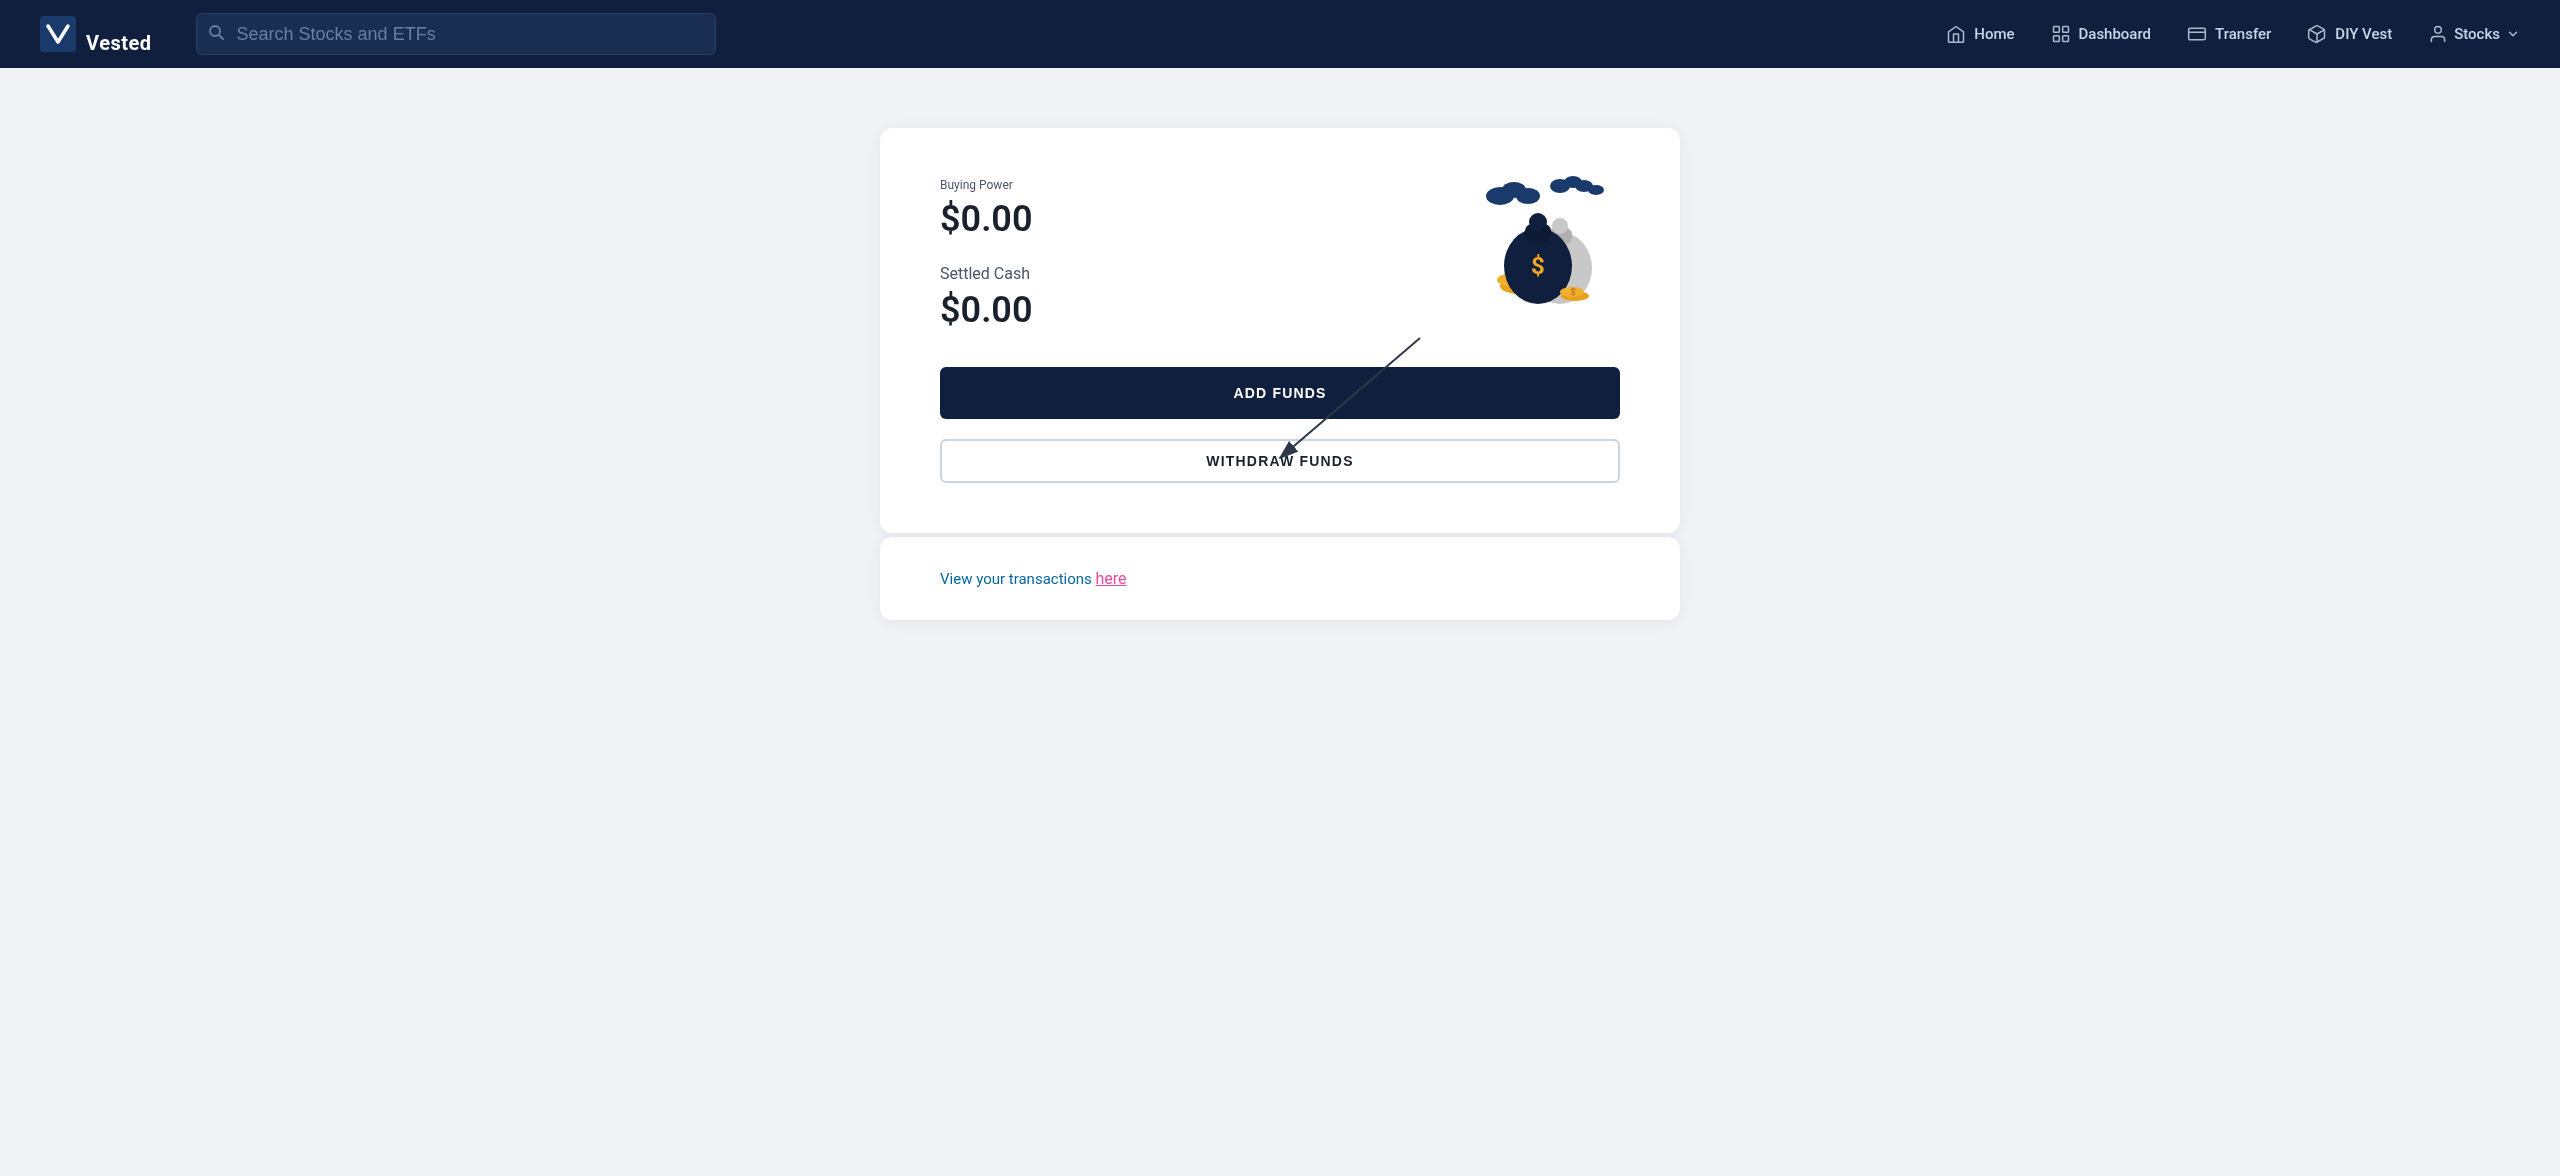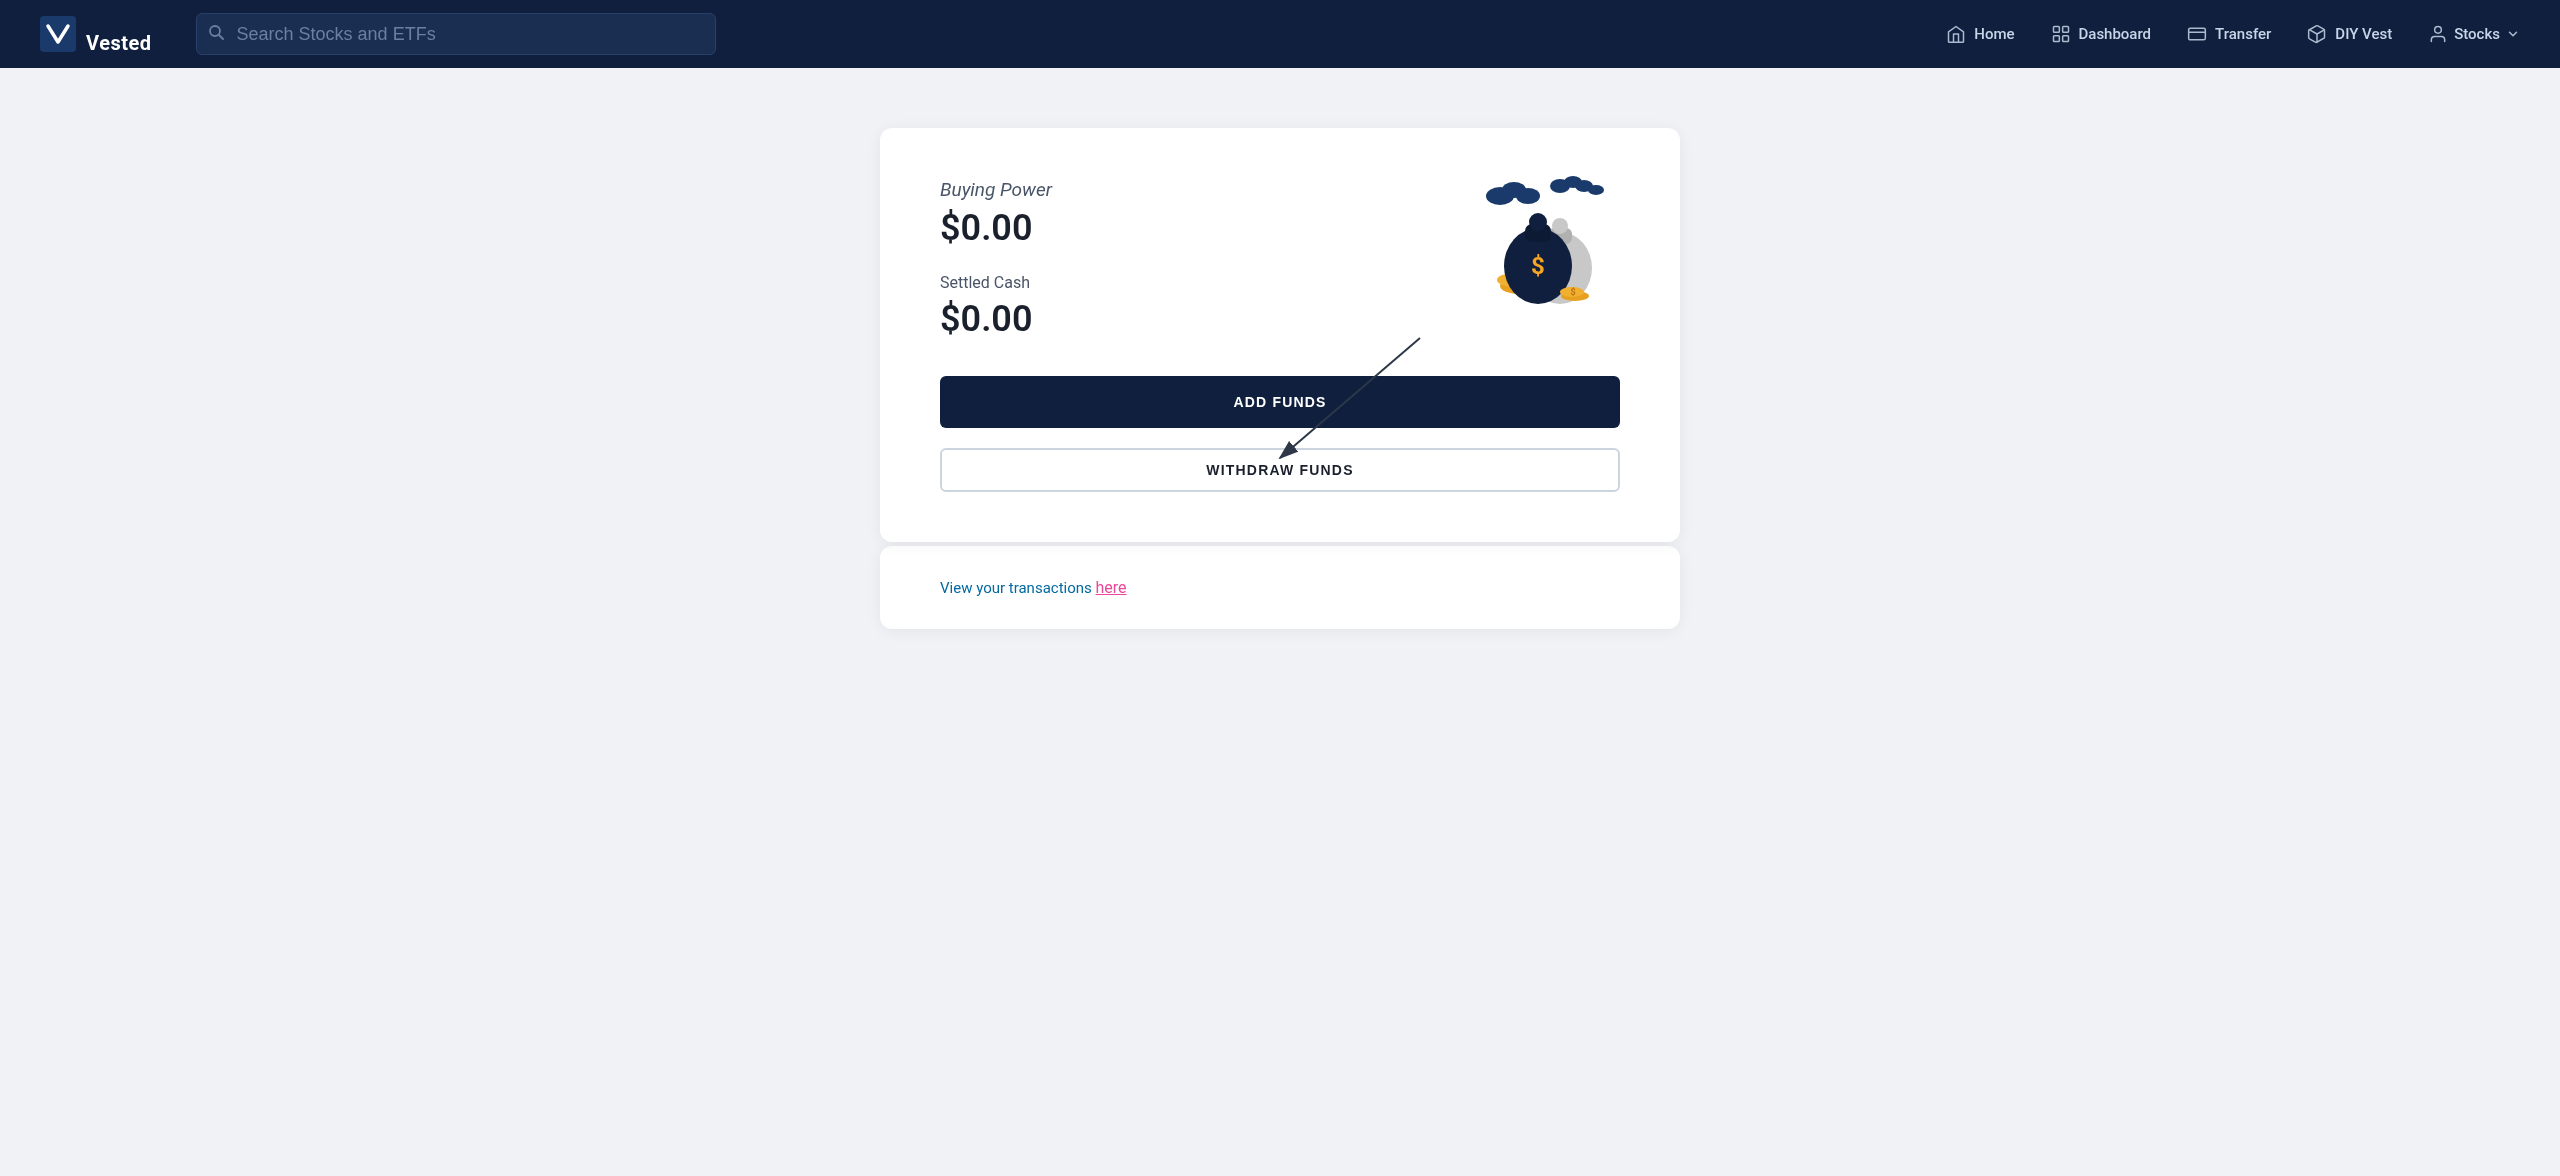--- a/index.html
+++ b/index.html
@@ -125,24 +125,23 @@
     }
 
     .card-content {
       display: flex;
       flex-direction: column;
       gap: 0;
     }
 
     .buying-power-label {
       color: #4a5568;
-      font-size: 19px;
+      font-size: 12px;
       font-weight: 400;
       margin-bottom: 6px;
-      font-style: italic;
     }
 
     .buying-power-value {
       color: #1a202c;
       font-size: 36px;
       font-weight: 600;
       margin-bottom: 24px;
     }
 
     .settled-cash-label {

